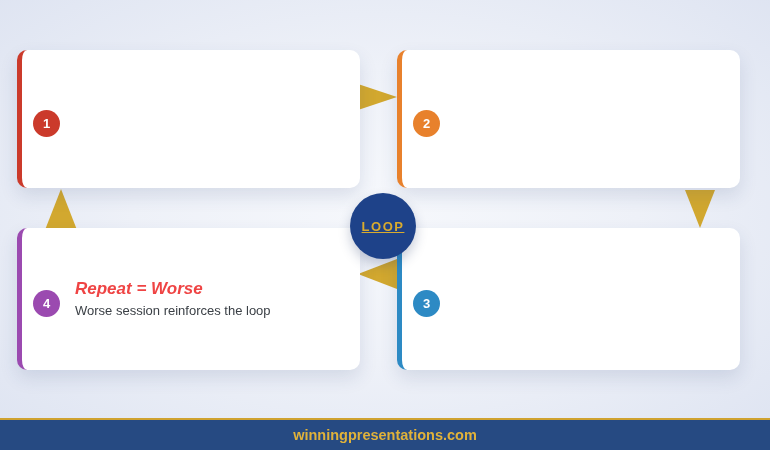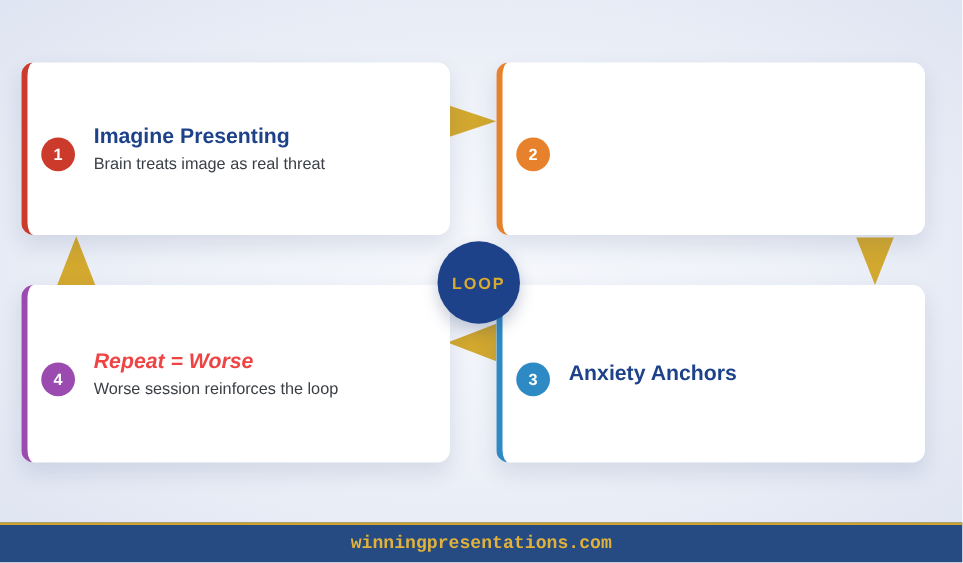--- a/index.html
+++ b/index.html
@@ -127,49 +127,44 @@
   }
 </style>
 </head>
 <body>
 
 <div class="canvas">
 
 
   <div class="card card-1" style="border-left: 5px solid rgb(203, 58, 43);">
     <div class="num-circle" style="background-color: rgb(203, 58, 43);">1</div>
-    <div class="card-text">
-      <div class="card-title" style="color: rgb(30, 66, 137);">Imagine Presenting</div>
-      <div class="card-desc">Brain treats image as real threat</div>
-    </div>
   </div>
 
   <div class="card card-2" style="border-left: 5px solid rgb(232, 129, 44);">
     <div class="num-circle" style="background-color: rgb(232, 129, 44);">2</div>
   </div>
 
   <div class="card card-3" style="border-left: 5px solid rgb(45, 138, 196);">
     <div class="num-circle" style="background-color: rgb(45, 138, 196);">3</div>
     <div class="card-text">
-      <div class="card-title" style="color: rgb(30, 66, 137);">Anxiety Anchors</div>
     </div>
   </div>
 
   <div class="card card-4" style="border-left: 5px solid rgb(155, 74, 176);">
     <div class="num-circle" style="background-color: rgb(155, 74, 176);">4</div>
     <div class="card-text">
       <div class="card-title" style="color: #ef4444; font-style: italic;">Repeat = Worse</div>
       <div class="card-desc">Worse session reinforces the loop</div>
     </div>
   </div>
 
   <div class="arrow arrow-right" style="border-left-color: rgb(210, 168, 47);"></div>
   <div class="arrow arrow-down" style="border-top-color: rgb(210, 168, 47);"></div>
   <div class="arrow arrow-left" style="border-right-color: rgb(210, 168, 47);"></div>
   <div class="arrow arrow-up" style="border-bottom-color: rgb(210, 168, 47);"></div>
 
-  <div class="loop-badge" style="background-color: rgb(30, 66, 137); color: rgb(217, 171, 46);">LOOP</div>
+  <div class="loop-badge" style="background-color: rgb(30, 66, 137); color: rgb(217, 171, 46); text-decoration: underline;">LOOP</div>
 
-  <div class="footer-bar" style="background-color: rgb(38, 74, 130); border-top-color: rgb(207, 162, 48); font-family: Liberation Mono, monospace;">
+  <div class="footer-bar" style="background-color: rgb(38, 74, 130); border-top-color: rgb(207, 162, 48);">
     <span class="footer-text" style="color: rgb(224, 178, 58);">winningpresentations.com</span>
   </div>
 
 </div>
 
 </body></html>

